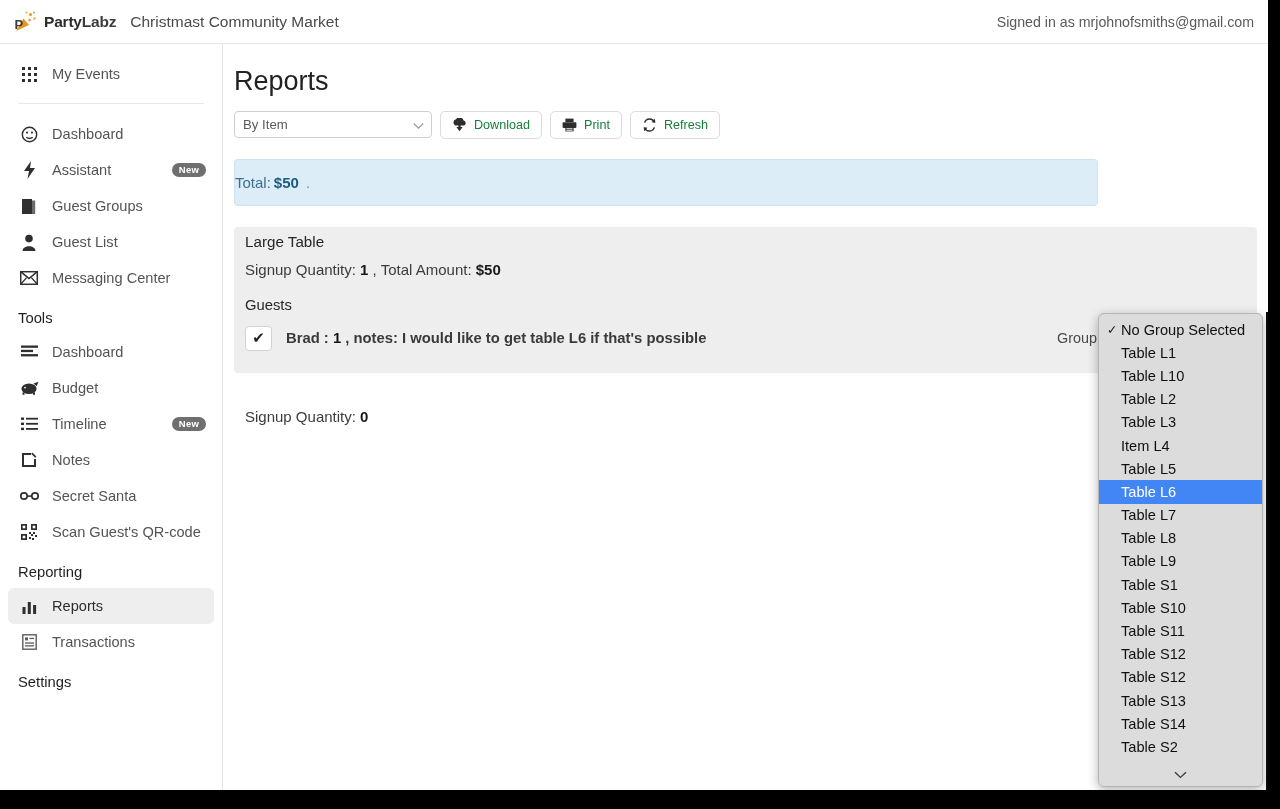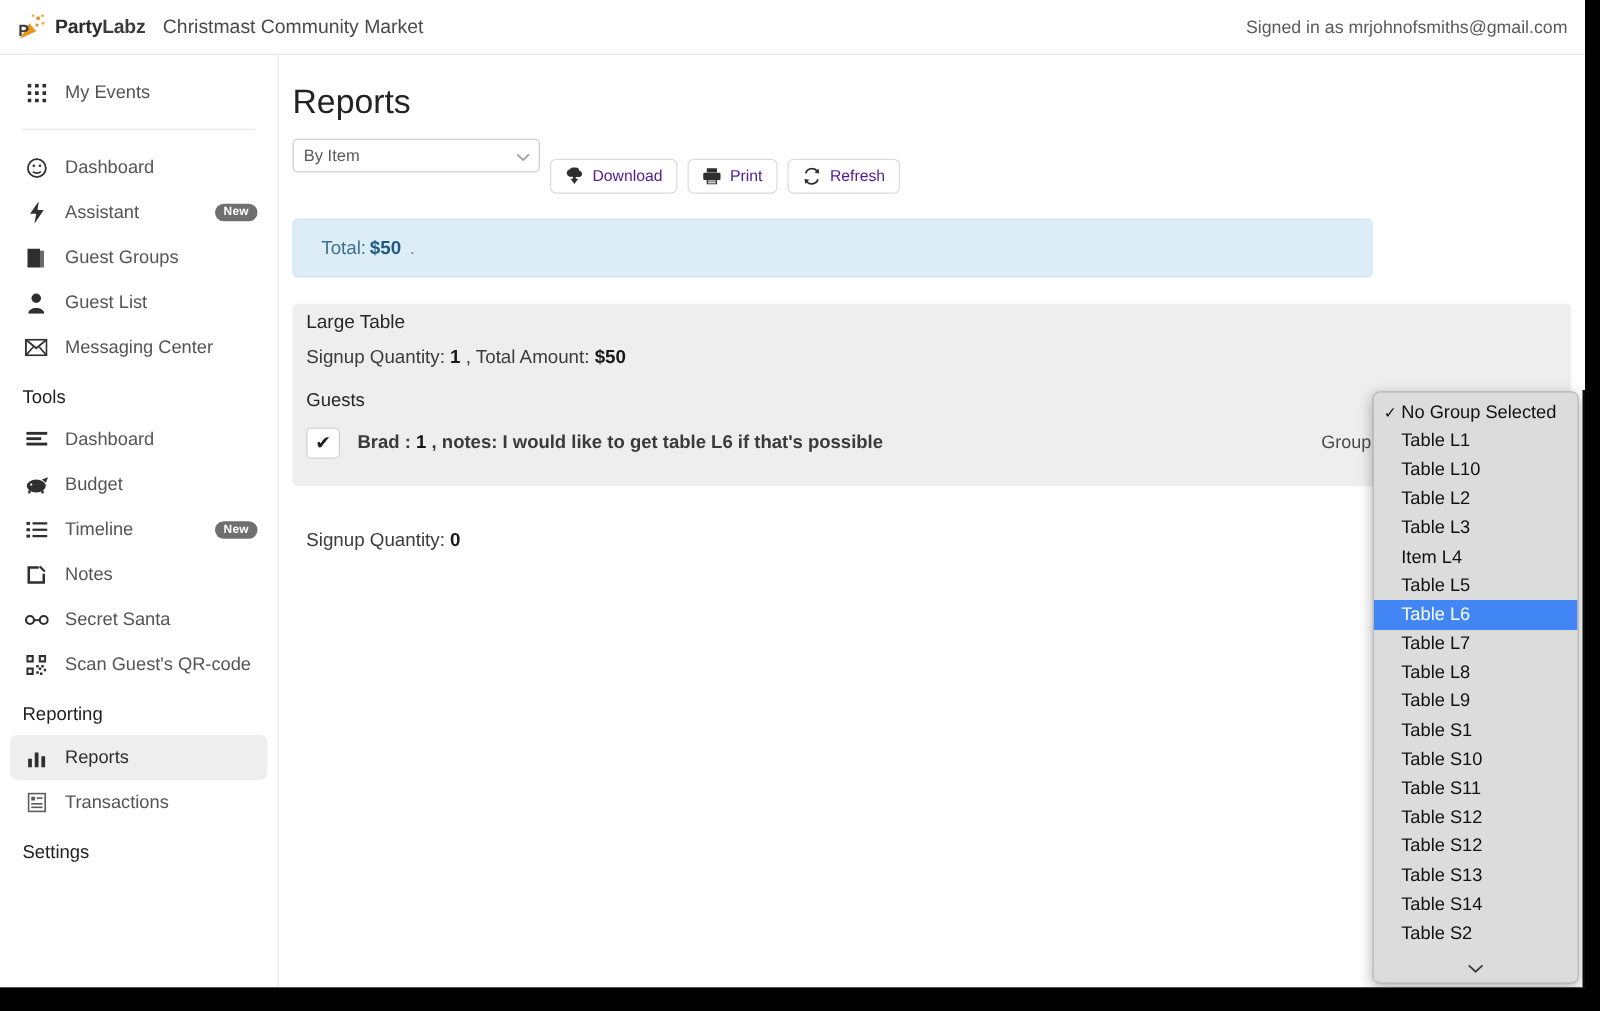--- a/index.html
+++ b/index.html
@@ -131,34 +131,32 @@
     position: absolute; right: 7px; top: 50%;
     transform: translateY(-50%);
     color: #9a9a9a;
   }
   .tbtn {
     height: 28px;
     border: 1px solid #dcdcdc; border-radius: 5px;
     background: #fff;
     display: inline-flex; align-items: center; gap: 7px;
     padding: 0 11px;
-    font-size: 12.6px; color: #4c1d95;
+    font-size: 12.6px; color: #15803d;
     cursor: pointer;
-    margin-top: 16px;
   }
   .tbtn .bico { display: inline-flex; color: #2e2e2e; }
 
   .alert-total {
     margin-top: 20px;
     width: 864px; height: 47px;
     background: #dcedf7;
     border: 1px solid #cde3f0;
     border-radius: 4px;
     display: flex; align-items: center;
-    padding-left: 22px;
     font-size: 15px; color: #3d6f8e;
   }
   .alert-total b { color: #1d5b80; margin: 0 3px; }
   .alert-total .dot { color: #6b93ab; margin-left: 4px; }
 
   .item-card {
     margin-top: 21px;
     width: 1023px;
     background: #eeeeee;
     border-radius: 4px;

